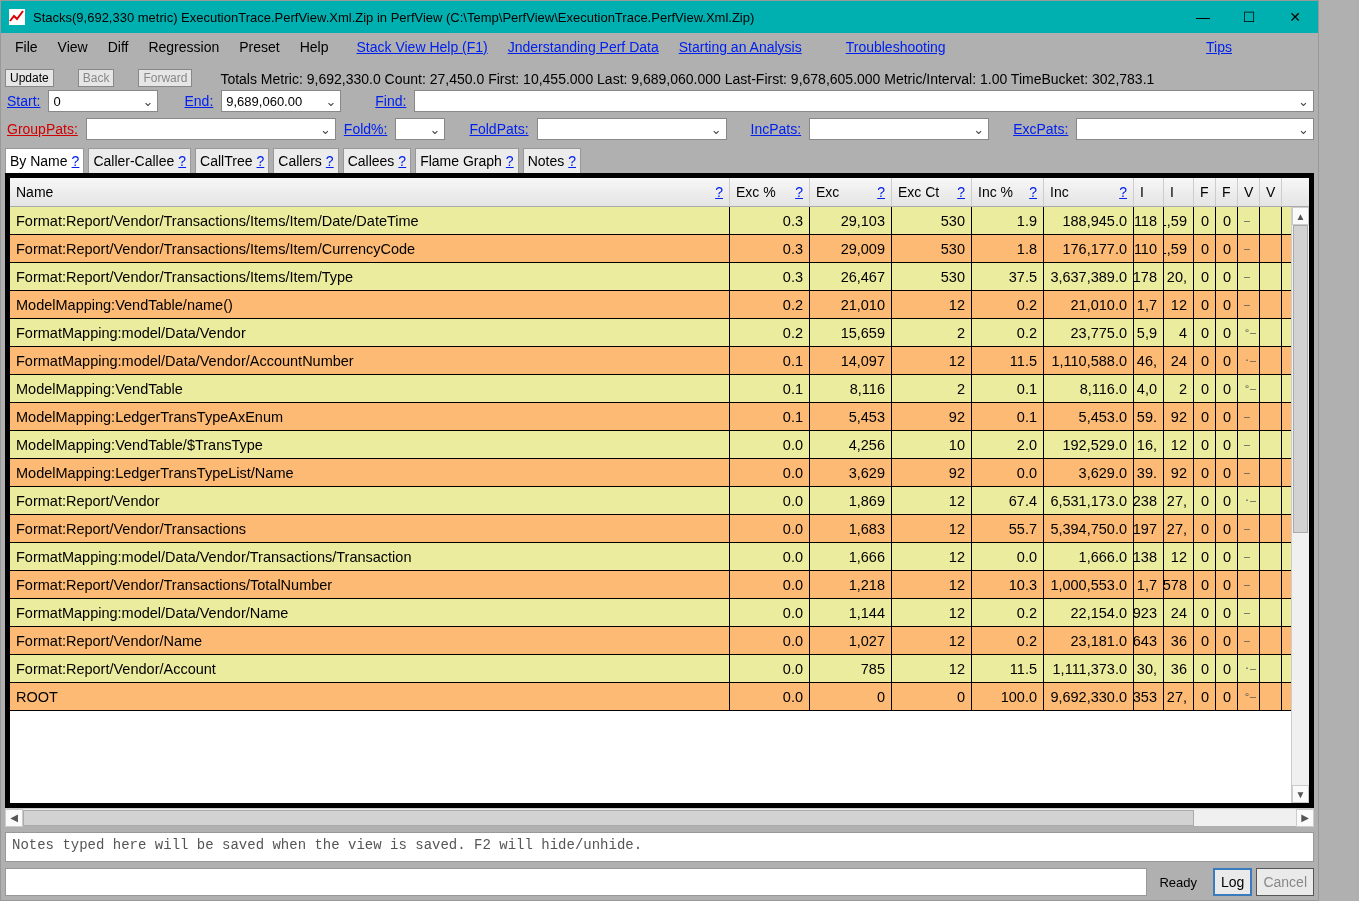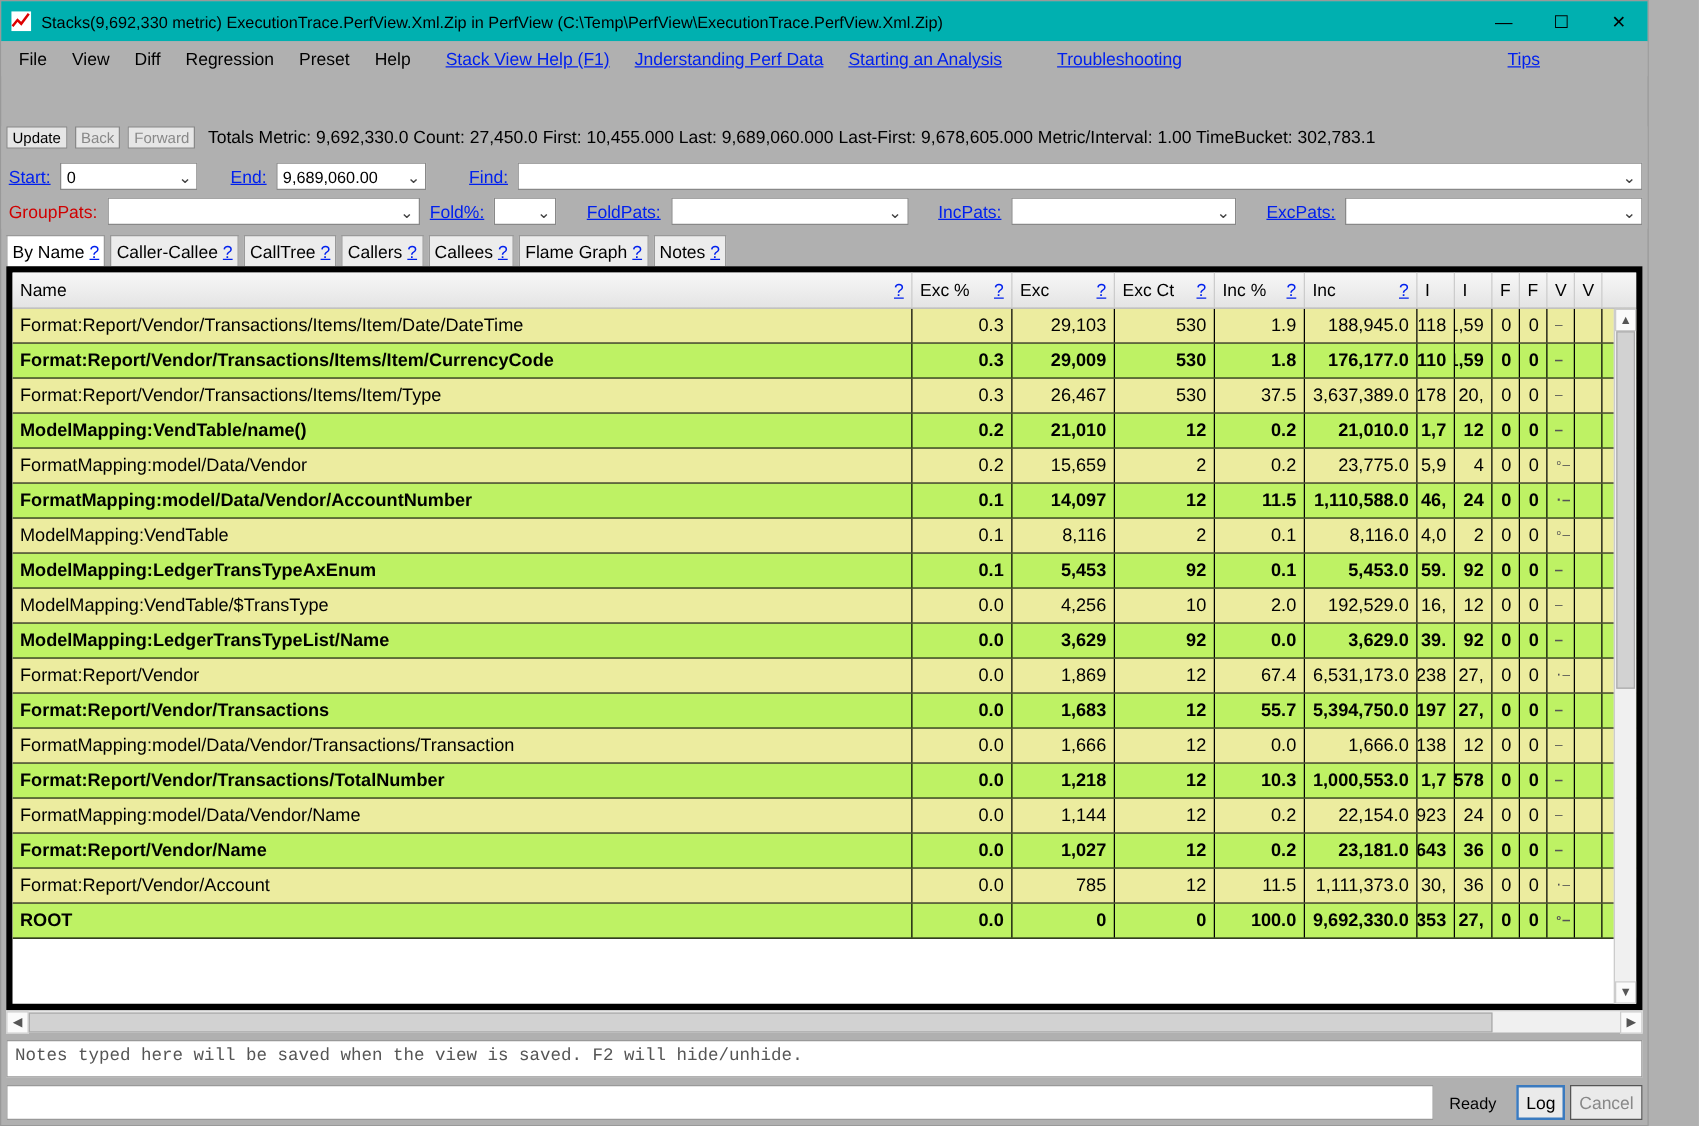--- a/index.html
+++ b/index.html
@@ -8,46 +8,46 @@
   .titlebar { background:#00b0b0; color:#000; height:32px; display:flex; align-items:center; padding:0 0; }
   .titlebar .app-icon { width:16px; height:16px; margin:0 8px; display:inline-block; }
   .titlebar .title-text { flex:1; font-size:13px; }
   .titlebar .win-btns { display:flex; }
   .titlebar .win-btn { width:46px; height:32px; display:flex; align-items:center; justify-content:center; font-size:14px; }
 
   .menubar { background:#b0b0b0; display:flex; align-items:center; height:28px; padding:0 4px; gap:0; font-size:14px; }
   .menubar .menu-item { padding:2px 10px; color:#000; }
   .menubar .help-link { color:#0020ee; text-decoration:underline; padding:2px 10px; }
 
-  .toolbar1 { background:#b0b0b0; display:flex; align-items:flex-start; height:26px; padding:0 4px; gap:6px; font-size:14px;margin-top:40px; }
+  .toolbar1 { background:#b0b0b0; display:flex; align-items:flex-end; height:26px; padding:0 4px; gap:24px; font-size:14px; }
   .toolbar1 .btn { background:#e6e6e6; border:1px solid #888; padding:1px 4px; font-size:12px; }
   .toolbar1 .btn.disabled { color:#888; }
   .toolbar1 .stats { padding-left:4px; }
 
   .filterbar { background:#b0b0b0; display:flex; align-items:center; height:28px; padding:0 4px; gap:6px; font-size:14px; }
   .filterbar .flabel { color:#0020ee; text-decoration:underline; padding:0 2px; }
-  .filterbar .flabel-red { color:#d00000; padding:0 2px; }
+  .filterbar .flabel-red { color:#d00000; text-decoration:underline; padding:0 2px; }
   .filterbar input, .filterbar select, .filterbar .combo { background:#fff; border:1px solid #888; height:22px; font-size:13px; padding:0 4px; }
   .combo { display:flex; align-items:center; justify-content:space-between; }
   .combo .caret { color:#444; padding-left:4px; }
 
   .tabstrip { display:flex; align-items:flex-end; height:30px; padding:4px 4px 0 4px; gap:4px; }
   .tab { background:#ececec; border:1px solid #999; border-bottom:none; padding:4px 4px; font-size:14px; display:flex; align-items:center; gap:4px; }
   .tab.active { background:#fff; }
   .tab .q { color:#0020ee; text-decoration:underline; }
 
   .grid-area { flex:1; background:#fff; border:5px solid #000000; margin:0 4px; display:flex; flex-direction:column; overflow:hidden; }
   .grid-header, .grid-row { display:grid; grid-template-columns: 720px 80px 82px 80px 72px 90px 30px 30px 22px 22px 22px 22px 20px; align-items:stretch; }
   .grid-header { background:linear-gradient(#f7f7f7,#e4e4e4); border-bottom:1px solid #aaa; font-size:14px; }
   .grid-header .cell { padding:6px 6px; border-right:1px solid #ccc; display:flex; align-items:center; justify-content:space-between; white-space:nowrap; overflow:hidden; }
   .grid-header .cell .q { color:#0020ee; text-decoration:underline; }
   .grid-body { flex:1; overflow:hidden; position:relative; }
   .grid-row { border-bottom:1px solid #000; font-size:14.5px; height:28px; }
   .grid-row.odd { background:#ecec9f; }
-  .grid-row.even { background:#bef264;font-weight:bold; }
+  .grid-row.even { background:#fdba74; }
   .grid-row .cell { padding:3px 6px; border-right:1px solid #000; overflow:hidden; white-space:nowrap; display:flex; align-items:center; }
   .grid-row .cell.num { justify-content:flex-end; }
   .grid-row .cell.spark { justify-content:flex-start; font-family:monospace; font-size:10px; color:#555; }
   .grid-vscroll { position:absolute; right:0; top:0; bottom:0; width:18px; background:#f0f0f0; border-left:1px solid #ccc; }
   .grid-vscroll .up, .grid-vscroll .down { height:18px; display:flex; align-items:center; justify-content:center; color:#555; font-size:10px; border:1px solid #ccc; background:#fafafa; }
   .grid-vscroll .track { position:absolute; top:18px; bottom:18px; left:0; right:0; }
   .grid-vscroll .thumb { position:absolute; left:1px; right:1px; top:0; height:55%; background:#d2d2d2; border:1px solid #aaa; }
   .grid-vscroll .down { position:absolute; bottom:0; left:0; right:0; }
 
   .grid-hscroll { height:18px; background:#f0f0f0; border-top:1px solid #ccc; display:flex; align-items:center; margin:0 4px; }

